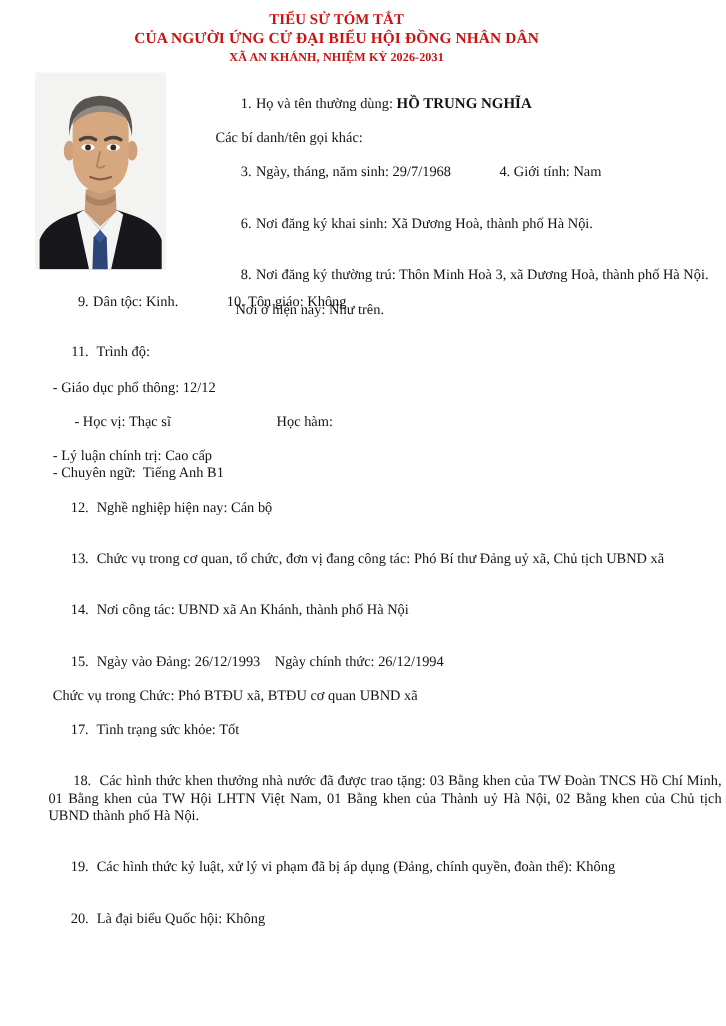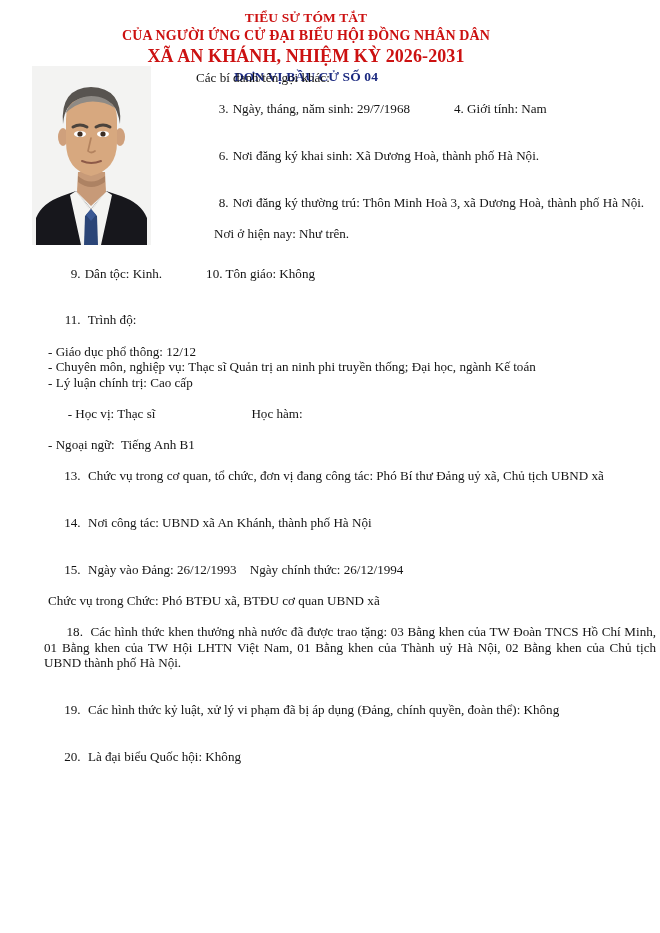--- a/index.html
+++ b/index.html
@@ -29,21 +29,21 @@
     padding-top: 9px;
   }
   .header .ln {
     font-weight: bold;
     line-height: 1.30;
     letter-spacing: 0.1px;
   }
   .hd-red { color: #cc1111; }
   .hd-1 { font-size: 13.5px; }
   .hd-2 { font-size: 14px; }
-  .hd-3 { font-size: 18px; }
+  .hd-3 { font-size: 11px; }
   .hd-4 { color: #1c2a80; font-size: 13.5px; }
 
   
   .photo {
     position: absolute;
     left: 32px;
     top: 66px;
     width: 119px;
     height: 179px;
     background: #f2f2f1;
@@ -88,21 +88,20 @@
 </style>
 </head>
 <body>
 
 <div class="page">
 
   <div class="header">
     <div class="ln hd-red hd-1">TIỂU SỬ TÓM TẮT</div>
     <div class="ln hd-red hd-2">CỦA NGƯỜI ỨNG CỬ ĐẠI BIỂU HỘI ĐỒNG NHÂN DÂN</div>
     <div class="ln hd-red hd-3">XÃ AN KHÁNH, NHIỆM KỲ 2026-2031</div>
-    <div class="ln hd-4">ĐƠN VỊ BẦU CỬ SỐ 04</div>
   </div>
 
   <div class="photo">
     <svg width="119" height="179" viewBox="0 0 119 179" xmlns="http://www.w3.org/2000/svg">
       <rect x="0" y="0" width="119" height="179" fill="#f3f3f2"></rect>
 
       <path d="M4 179 L4 152 Q10 137 30 130 L44 125 L59 143 L74 125 L89 130 Q109 137 115 152 L115 179 Z" fill="#17171c"></path>
 
       <path d="M44 125 L59 143 L74 125 L80 129 L69 179 L49 179 L38 129 Z" fill="#f4f4f2"></path>
 
@@ -131,20 +130,23 @@
       <circle cx="48" cy="68" r="2.6" fill="#3a2c22"></circle>
       <circle cx="71" cy="68" r="2.6" fill="#3a2c22"></circle>
 
       <path d="M59 72 L56 85 Q59 88 63 85" stroke="#b3835f" stroke-width="1.7" fill="none" stroke-linecap="round"></path>
 
       <path d="M50 95 Q59 99 69 95" stroke="#8d5a48" stroke-width="2" fill="none" stroke-linecap="round"></path>
     </svg>
   </div>
 
   <div class="body-top">
+    <div class="line hang">
+      <span class="num">1.</span><span>Họ và tên thường dùng:</span> <span class="nm">HỒ TRUNG NGHĨA</span>
+    </div>
     <div class="line ind2">Các bí danh/tên gọi khác:</div>
     <div class="line hang">
       <span class="num">3.</span><span>Ngày, tháng, năm sinh: 29/7/1968</span><span style="display:inline-block;width:44px"></span><span>4.</span> <span>Giới tính: Nam</span>
     </div>
     <div class="line hang">
       <span class="num">6.</span><span>Nơi đăng ký khai sinh: Xã Dương Hoà, thành phố Hà Nội.</span>
     </div>
     <div class="line hang">
       <span class="num">8.</span><span>Nơi đăng ký thường trú: Thôn Minh Hoà 3, xã Dương Hoà, thành phố Hà Nội.</span>
     </div>
@@ -154,37 +156,42 @@
   <div class="body-rest">
 
     <div class="line hang">
       <span class="num">9.</span><span>Dân tộc: Kinh.</span><span style="display:inline-block;width:44px"></span><span>10.</span> <span>Tôn giáo: Không</span>
     </div>
 
     <div class="line hang">
       <span class="num">11.</span> <span>Trình độ:</span>
     </div>
     <div class="line ind2">- Giáo dục phổ thông: 12/12</div>
-    <div class="line ind2">- Chuyên môn, nghiệp vụ: Thạc sĩ Quản trị an ninh phi truyền thống; Đại học, ngành Kế toán</div>
-    <div class="line ind2">- Lý luận chính trị: Cao cấp</div>
     <div class="line ind2">
       <span>- Học vị: Thạc sĩ</span><span style="display:inline-block;width:96px"></span><span>Học hàm:</span>
     </div>
-    <div class="line ind2">- Ngoại ngữ:  Tiếng Anh B1</div>
-
+    <div class="line ind2">- Lý luận chính trị: Cao cấp</div>
+    <div class="line ind2">- Chuyên ngữ:  Tiếng Anh B1</div>
+
+    <div class="line hang">
+      <span class="num">12.</span> <span>Nghề nghiệp hiện nay: Cán bộ</span>
+    </div>
     <div class="line hang">
       <span class="num">13.</span> <span>Chức vụ trong cơ quan, tổ chức, đơn vị đang công tác: Phó Bí thư Đảng uỷ xã, Chủ tịch UBND xã</span>
     </div>
     <div class="line hang">
       <span class="num">14.</span> <span>Nơi công tác: UBND xã An Khánh, thành phố Hà Nội</span>
     </div>
     <div class="line hang">
       <span class="num">15.</span> <span>Ngày vào Đảng: 26/12/1993    Ngày chính thức: 26/12/1994</span>
     </div>
     <div class="line ind2">Chức vụ trong Chức: Phó BTĐU xã, BTĐU cơ quan UBND xã</div>
+    <div class="line hang">
+      <span class="num">17.</span> <span>Tình trạng sức khỏe: Tốt</span>
+    </div>
     <div class="line hang just">
       <span class="num">18.</span> <span>Các hình thức khen thưởng nhà nước đã được trao tặng: 03 Bằng khen của TW Đoàn TNCS Hồ Chí Minh, 01 Bằng khen của TW Hội LHTN Việt Nam, 01 Bằng khen của Thành uỷ Hà Nội, 02 Bằng khen của Chủ tịch UBND thành phố Hà Nội.</span>
     </div>
     <div class="line hang">
       <span class="num">19.</span> <span>Các hình thức kỷ luật, xử lý vi phạm đã bị áp dụng (Đảng, chính quyền, đoàn thể): Không</span>
     </div>
     <div class="line hang">
       <span class="num">20.</span> <span>Là đại biểu Quốc hội: Không</span>
     </div>
     <div class="line hang">

